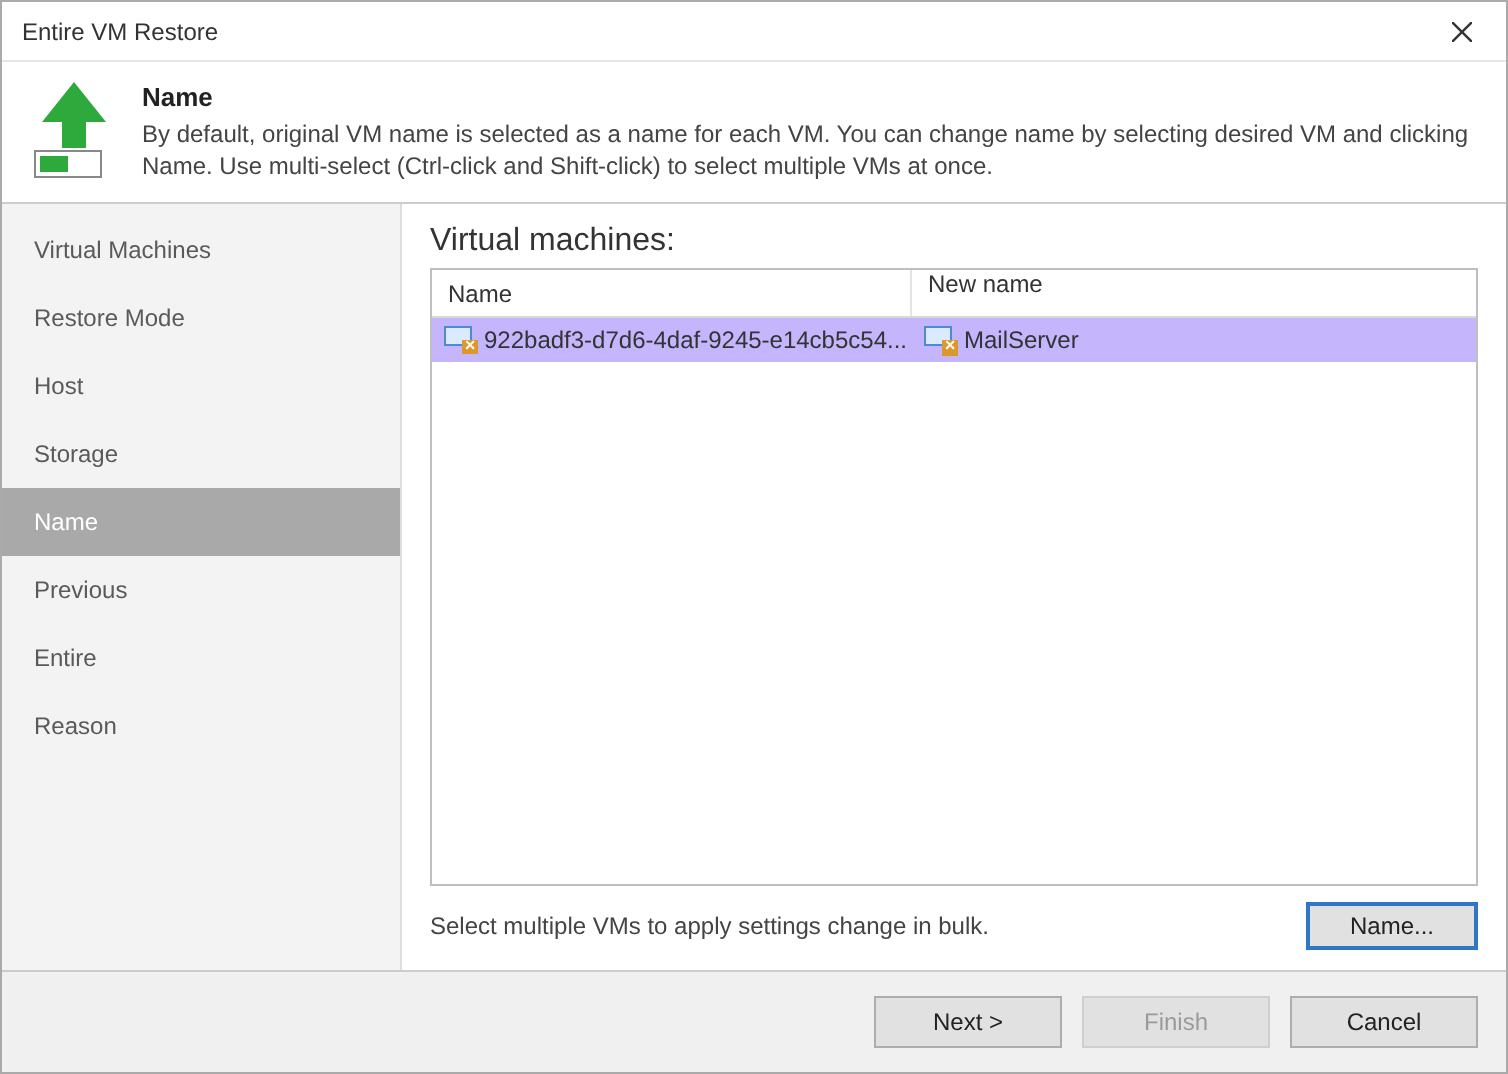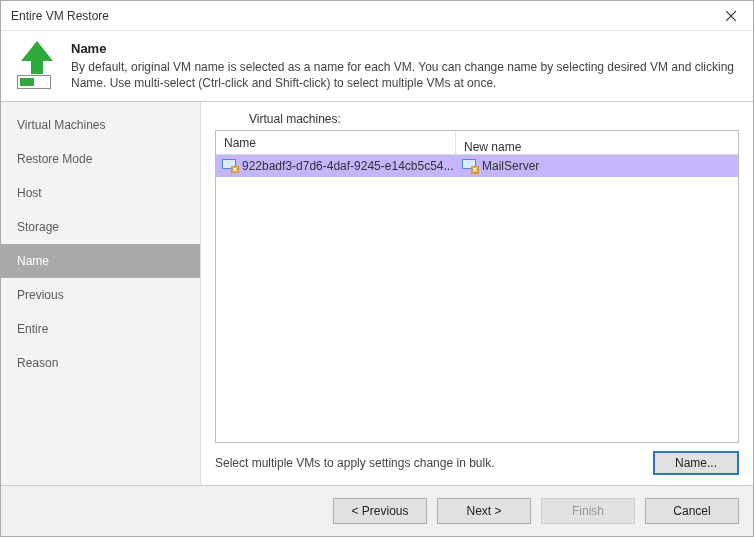--- a/index.html
+++ b/index.html
@@ -98,39 +98,39 @@
     background: #a9a9a9;
     color: #fff;
   }
 
   .content {
     flex: 1;
     display: flex;
     flex-direction: column;
     padding: 10px 14px 10px 14px;
   }
-  .content .label { font-size: 12px; color: #333; margin-bottom: 4px; margin-left: 34px; }
+  .content .label { font-size: 16px; color: #333; margin-bottom: 4px; }
 
   .grid {
     flex: 1;
     border: 1px solid #bfbfbf;
     background: #fff;
     display: flex;
     flex-direction: column;
     min-height: 0;
   }
   .grid-head {
     display: flex;
     background: #fff;
     border-bottom: 1px solid #d9d9d9;
     height: 24px;
     align-items: center;
   }
   .col-name { width: 240px; padding-left: 8px; border-right: 1px solid #e3e3e3; height: 100%; display: flex; align-items: center; }
-  .col-newname { flex: 1; padding-left: 8px; height: 100%; display: flex; align-items: flex-end; }
+  .col-newname { flex: 1; padding-left: 8px; height: 100%; display: flex; align-items: flex-start; }
   .grid-body { flex: 1; overflow: auto; }
   .row {
     display: flex;
     height: 22px;
     align-items: center;
   }
   .row.selected { background: #c4b5fd; }
   .cell { display: flex; align-items: center; gap: 4px; }
   .cell.name { width: 240px; padding-left: 6px; white-space: nowrap; overflow: hidden; text-overflow: ellipsis; }
   .cell.newname { flex: 1; padding-left: 6px; padding-right: 20px; }
@@ -254,23 +254,20 @@
       <div class="hint">Select multiple VMs to apply settings change in bulk.</div>
       <div class="btn primary-outlined">
           <span>Name...</span>
         </div>
     </div>
   </div>
 </div>
 
 <div class="footer">
   <div class="btn">
-      <span>&lt; Previous</span>
-    </div>
-  <div class="btn">
       <span>Next &gt;</span>
     </div>
   <div class="btn disabled">
       <span>Finish</span>
     </div>
   <div class="btn">
       <span>Cancel</span>
     </div>
 </div>
 

